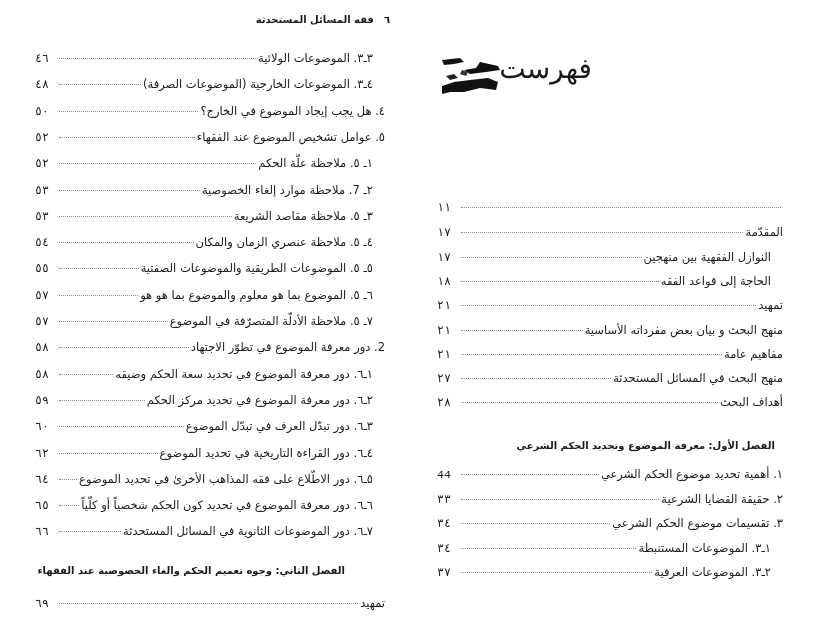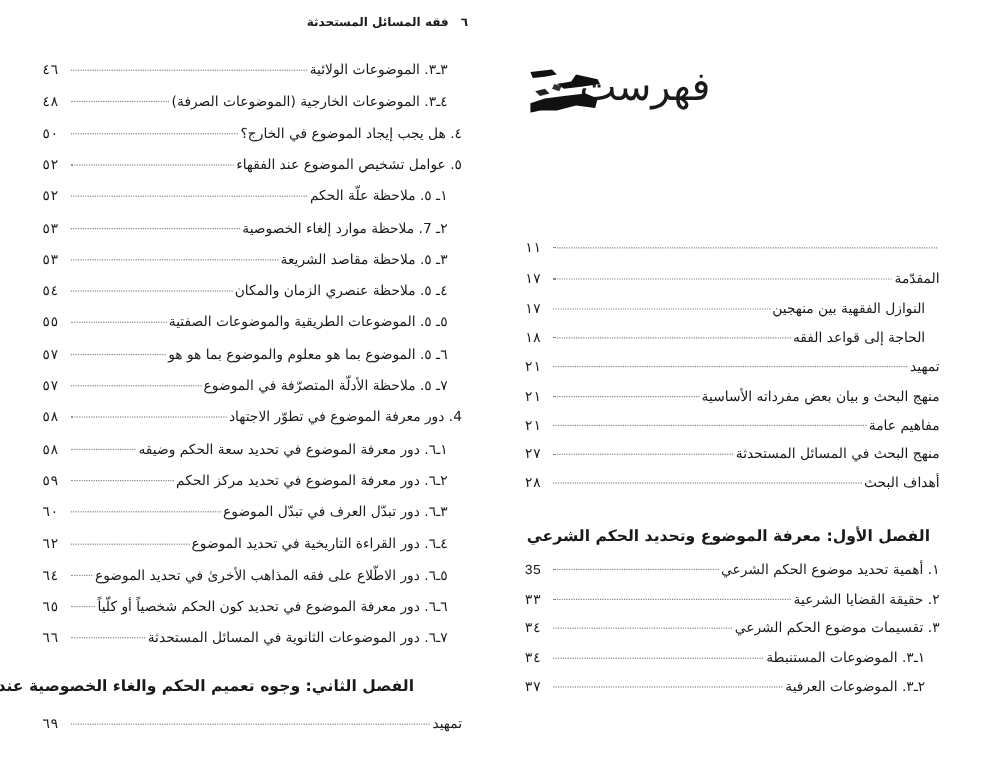--- a/index.html
+++ b/index.html
@@ -6,22 +6,22 @@
     body { width: 820px; height: 639px; position: relative; overflow: hidden; font-family: "DejaVu Sans", sans-serif; color: #1a1a1a; }
     .page { position: absolute; top: 0; height: 639px; }
     .page-left { left: 0; width: 410px; }
     .page-right { left: 410px; width: 410px; }
     .header { position: absolute; top: 14px; right: 20px; direction: rtl; font-size: 10px; font-weight: bold; display: flex; gap: 10px; align-items: center; }
     .header .num { font-weight: bold; }
     .toc-row { position: absolute; direction: rtl; display: flex; align-items: baseline; font-size: 11.5px; height: 18px; line-height: 18px; }
     .toc-row .label { white-space: nowrap; text-align: right; }
     .toc-row .leader { flex: 1; border-bottom: 1px dotted #888; margin: 0 2px; transform: translateY(-3px); min-width: 10px; }
     .toc-row .page-no { white-space: nowrap; width: 22px; text-align: left; font-family: Liberation Mono, monospace; }
-    .chapter-title { position: absolute; direction: rtl; font-size: 13px; font-weight: bold; text-align: right; white-space: nowrap; }
-    .big-title { position: absolute; direction: rtl; font-size: 33px; font-family: Liberation Sans, sans-serif; }
+    .chapter-title { position: absolute; direction: rtl; font-size: 10px; font-weight: bold; text-align: right; white-space: nowrap; }
+    .big-title { position: absolute; direction: rtl; font-size: 28px; font-family: Liberation Sans, sans-serif; }
     .title-smudge { position: absolute; width: 62px; height: 38px; }
   </style>
 </head>
 <body>
 
 <div class="page page-left">
   <div class="header">
     <span class="num">٦</span>
     <span>فقه المسائل المستحدثة</span>
   </div>
@@ -75,21 +75,21 @@
         <span class="label">٦ـ ٥. الموضوع بما هو معلوم والموضوع بما هو هو</span>
         <span class="leader"></span>
         <span class="page-no">٥٧</span>
       </div>
       <div class="toc-row" style="top: 312px; right: 37px; left: 35px;">
         <span class="label">٧ـ ٥. ملاحظة الأدلّة المتصرّفة في الموضوع</span>
         <span class="leader"></span>
         <span class="page-no">٥٧</span>
       </div>
       <div class="toc-row" style="top: 338.3px; right: 25px; left: 35px;">
-        <span class="label">4. دور معرفة الموضوع في تطوّر الاجتهاد</span>
+        <span class="label">2. دور معرفة الموضوع في تطوّر الاجتهاد</span>
         <span class="leader"></span>
         <span class="page-no">٥٨</span>
       </div>
       <div class="toc-row" style="top: 364.6px; right: 37px; left: 35px;">
         <span class="label">١ـ٦. دور معرفة الموضوع في تحديد سعة الحكم وضيقه</span>
         <span class="leader"></span>
         <span class="page-no">٥٨</span>
       </div>
       <div class="toc-row" style="top: 390.9px; right: 37px; left: 35px;">
         <span class="label">٢ـ٦. دور معرفة الموضوع في تحديد مركز الحكم</span>
@@ -185,21 +185,21 @@
         <span class="label">أهداف البحث</span>
         <span class="leader"></span>
         <span class="page-no">٢٨</span>
       </div>
     </div>
   <div class="chapter-title" style="top:440px; right:45px;">الفصل الأول: معرفة الموضوع وتحديد الحكم الشرعي</div>
   <div id="right-ch1">
       <div class="toc-row" style="top: 465px; right: 37px; left: 27px;">
         <span class="label">١. أهمية تحديد موضوع الحكم الشرعي</span>
         <span class="leader"></span>
-        <span class="page-no">35</span>
+        <span class="page-no">44</span>
       </div>
       <div class="toc-row" style="top: 489.5px; right: 37px; left: 27px;">
         <span class="label">٢. حقيقة القضايا الشرعية</span>
         <span class="leader"></span>
         <span class="page-no">٣٣</span>
       </div>
       <div class="toc-row" style="top: 514px; right: 37px; left: 27px;">
         <span class="label">٣. تقسيمات موضوع الحكم الشرعي</span>
         <span class="leader"></span>
         <span class="page-no">٣٤</span>

